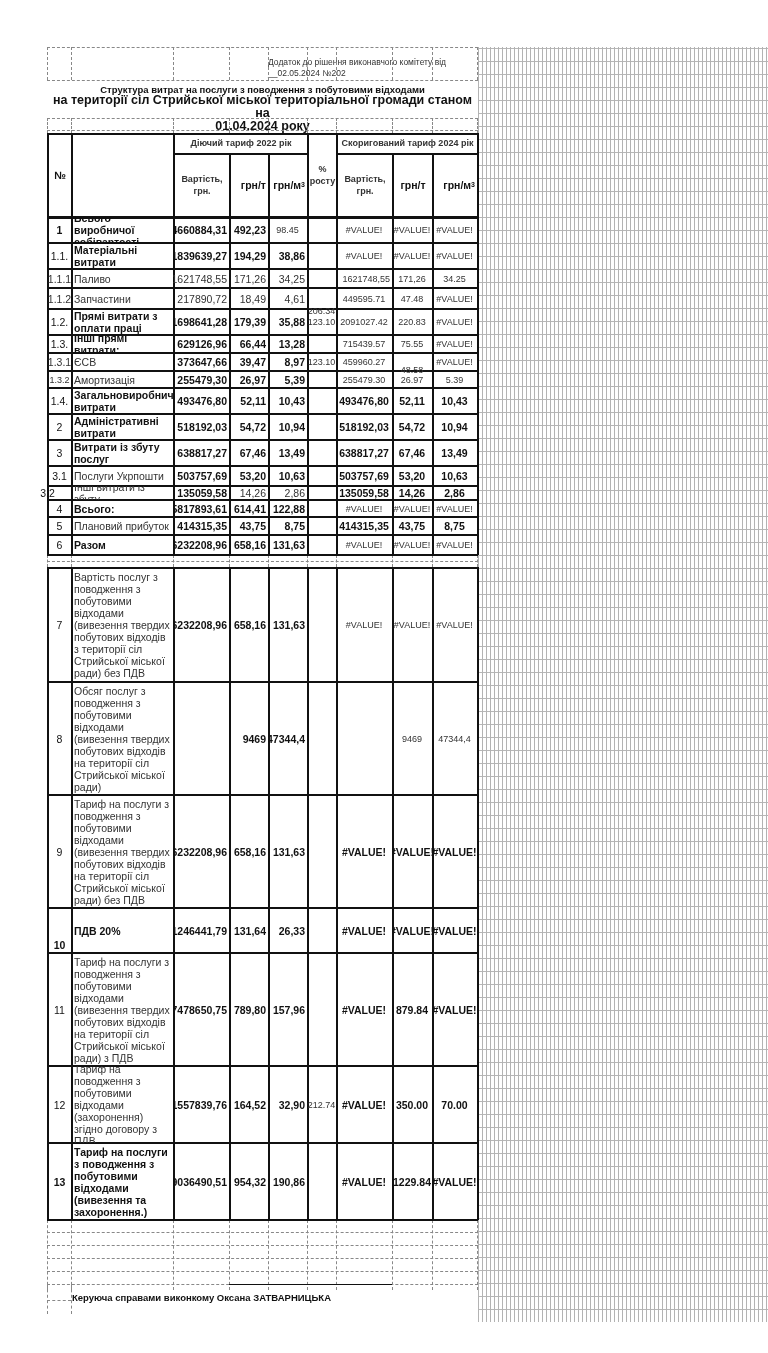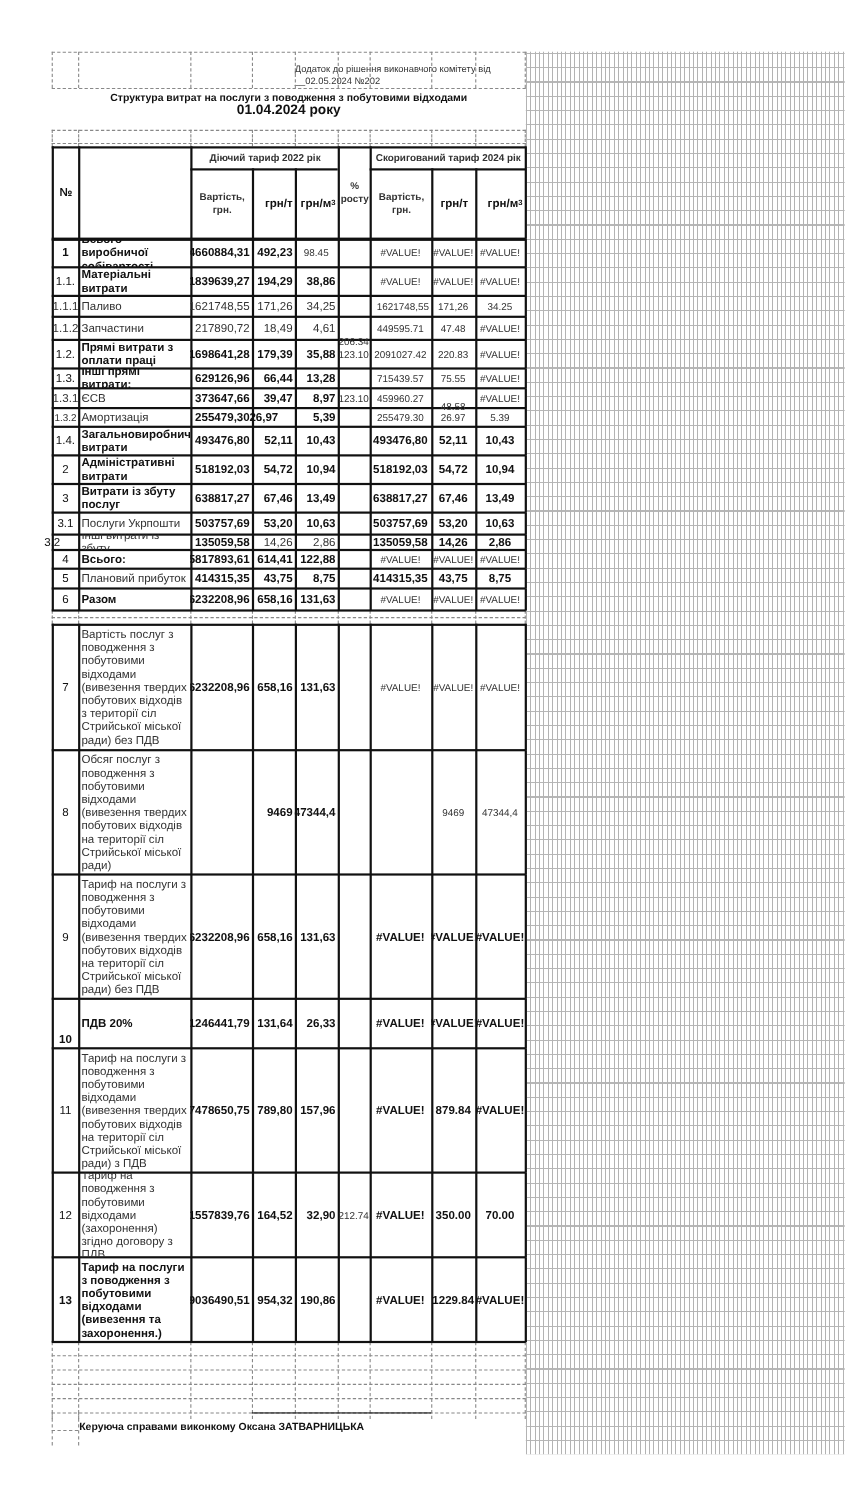--- a/index.html
+++ b/index.html
@@ -37,20 +37,21 @@
 
 <div class="grid-bg"></div>
 
 <div class="sheet" id="sheet">
   <div class="note">
     <div>Додаток до рішення виконавчого комітету від</div>
     <div>__02.05.2024 №202</div>
   </div>
   <div class="title1">Структура витрат на послуги з поводження з побутовими відходами</div>
   <div class="title2">
+    <div>на території сіл Стрийської міської територіальної громади станом на</div>
     <div>01.04.2024 року</div>
   </div>
 
   <div id="table">
       <div class="dash-h" style="left: 47px; top: 47px; width: 431px;"></div>
       <div class="dash-h" style="left: 47px; top: 80px; width: 431px;"></div>
       <div class="dash-h" style="left: 47px; top: 118px; width: 431px;"></div>
       <div class="dash-h" style="left: 47px; top: 130px; width: 431px;"></div>
       <div class="dash-h" style="left: 47px; top: 1232px; width: 431px;"></div>
       <div class="dash-h" style="left: 47px; top: 1245px; width: 431px;"></div>
@@ -278,21 +279,21 @@
       <div class="solid-v" style="left: 229px; top: 371px; height: 17px;"></div>
       <div class="solid-v" style="left: 268px; top: 371px; height: 17px;"></div>
       <div class="solid-v" style="left: 307px; top: 371px; height: 17px;"></div>
       <div class="solid-v" style="left: 336px; top: 371px; height: 17px;"></div>
       <div class="solid-v" style="left: 392px; top: 371px; height: 17px;"></div>
       <div class="solid-v" style="left: 432px; top: 371px; height: 17px;"></div>
       <div class="solid-v" style="left: 477px; top: 371px; height: 17px;"></div>
       <div class="cell c lt sm" style="left: 48px; top: 371px; width: 23px; height: 17px;">1.3.2</div>
       <div class="cell l wrap lt" style="left: 72px; top: 371px; width: 101px; height: 17px; font-size: 10.5px;">Амортизація</div>
       <div class="cell r b" style="left: 173px; top: 371px; width: 56px; height: 17px;">255479,30</div>
-      <div class="cell r b" style="left: 216px; top: 371px; width: 39px; height: 17px;">26,97</div>
+      <div class="cell r b" style="left: 229px; top: 371px; width: 39px; height: 17px;">26,97</div>
       <div class="cell r b" style="left: 268px; top: 371px; width: 39px; height: 17px;">5,39</div>
       <div class="cell c sm" style="left: 307px; top: 371px; width: 29px; height: 17px;"></div>
       <div class="cell c sm" style="left: 336px; top: 371px; width: 56px; height: 17px;">255479.30</div>
       <div class="cell c sm" style="left: 392px; top: 371px; width: 40px; height: 17px;">26.97</div>
       <div class="cell c sm" style="left: 432px; top: 371px; width: 45px; height: 17px;">5.39</div>
       <div class="solid-h" style="left: 47px; top: 413px; width: 431px;"></div>
       <div class="solid-v" style="left: 47px; top: 388px; height: 26px;"></div>
       <div class="solid-v" style="left: 71px; top: 388px; height: 26px;"></div>
       <div class="solid-v" style="left: 173px; top: 388px; height: 26px;"></div>
       <div class="solid-v" style="left: 229px; top: 388px; height: 26px;"></div>

